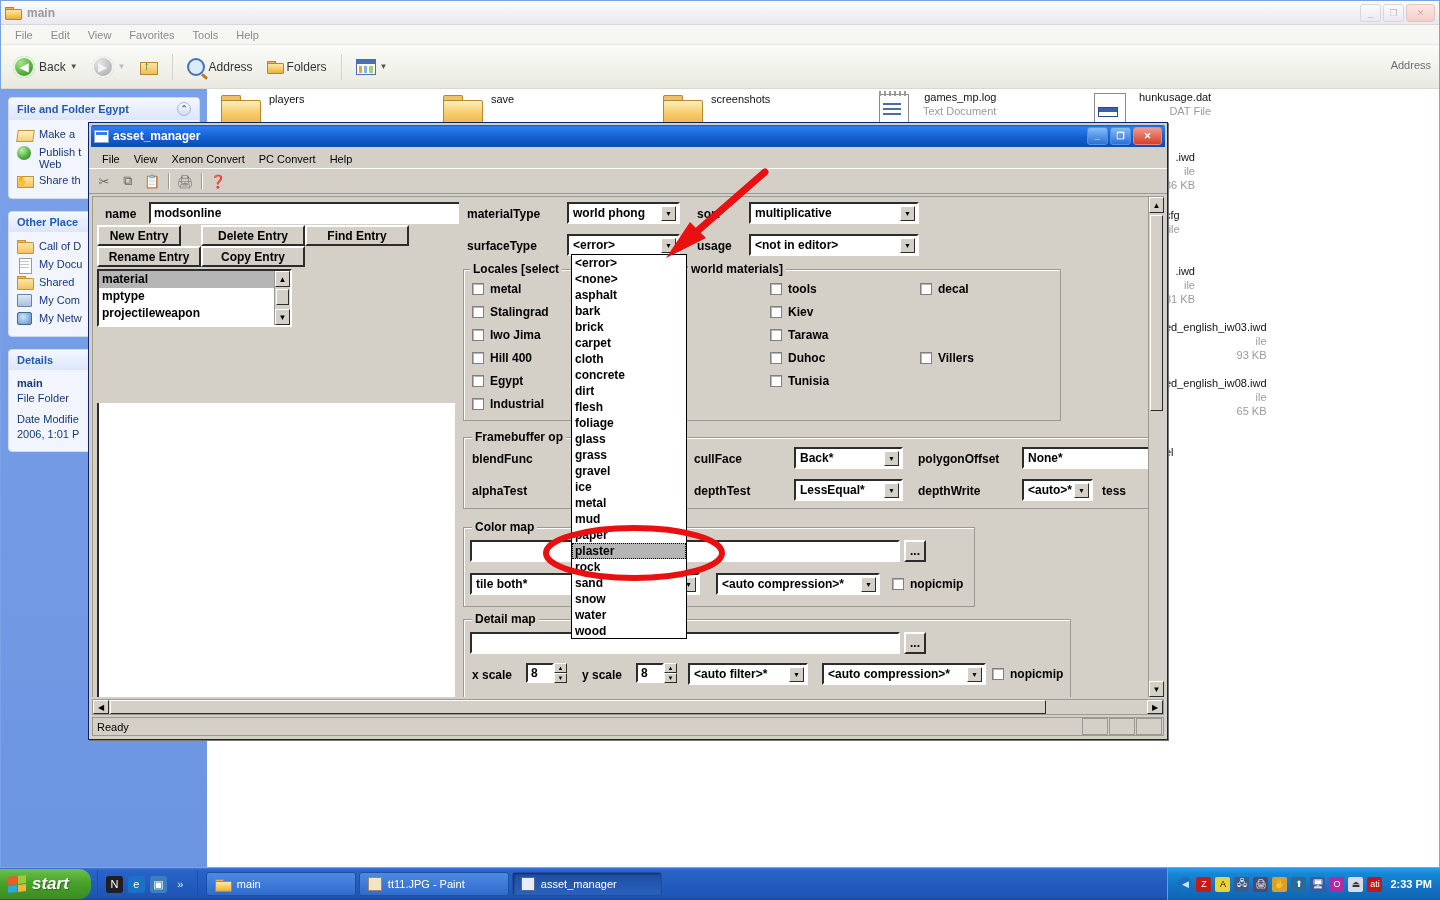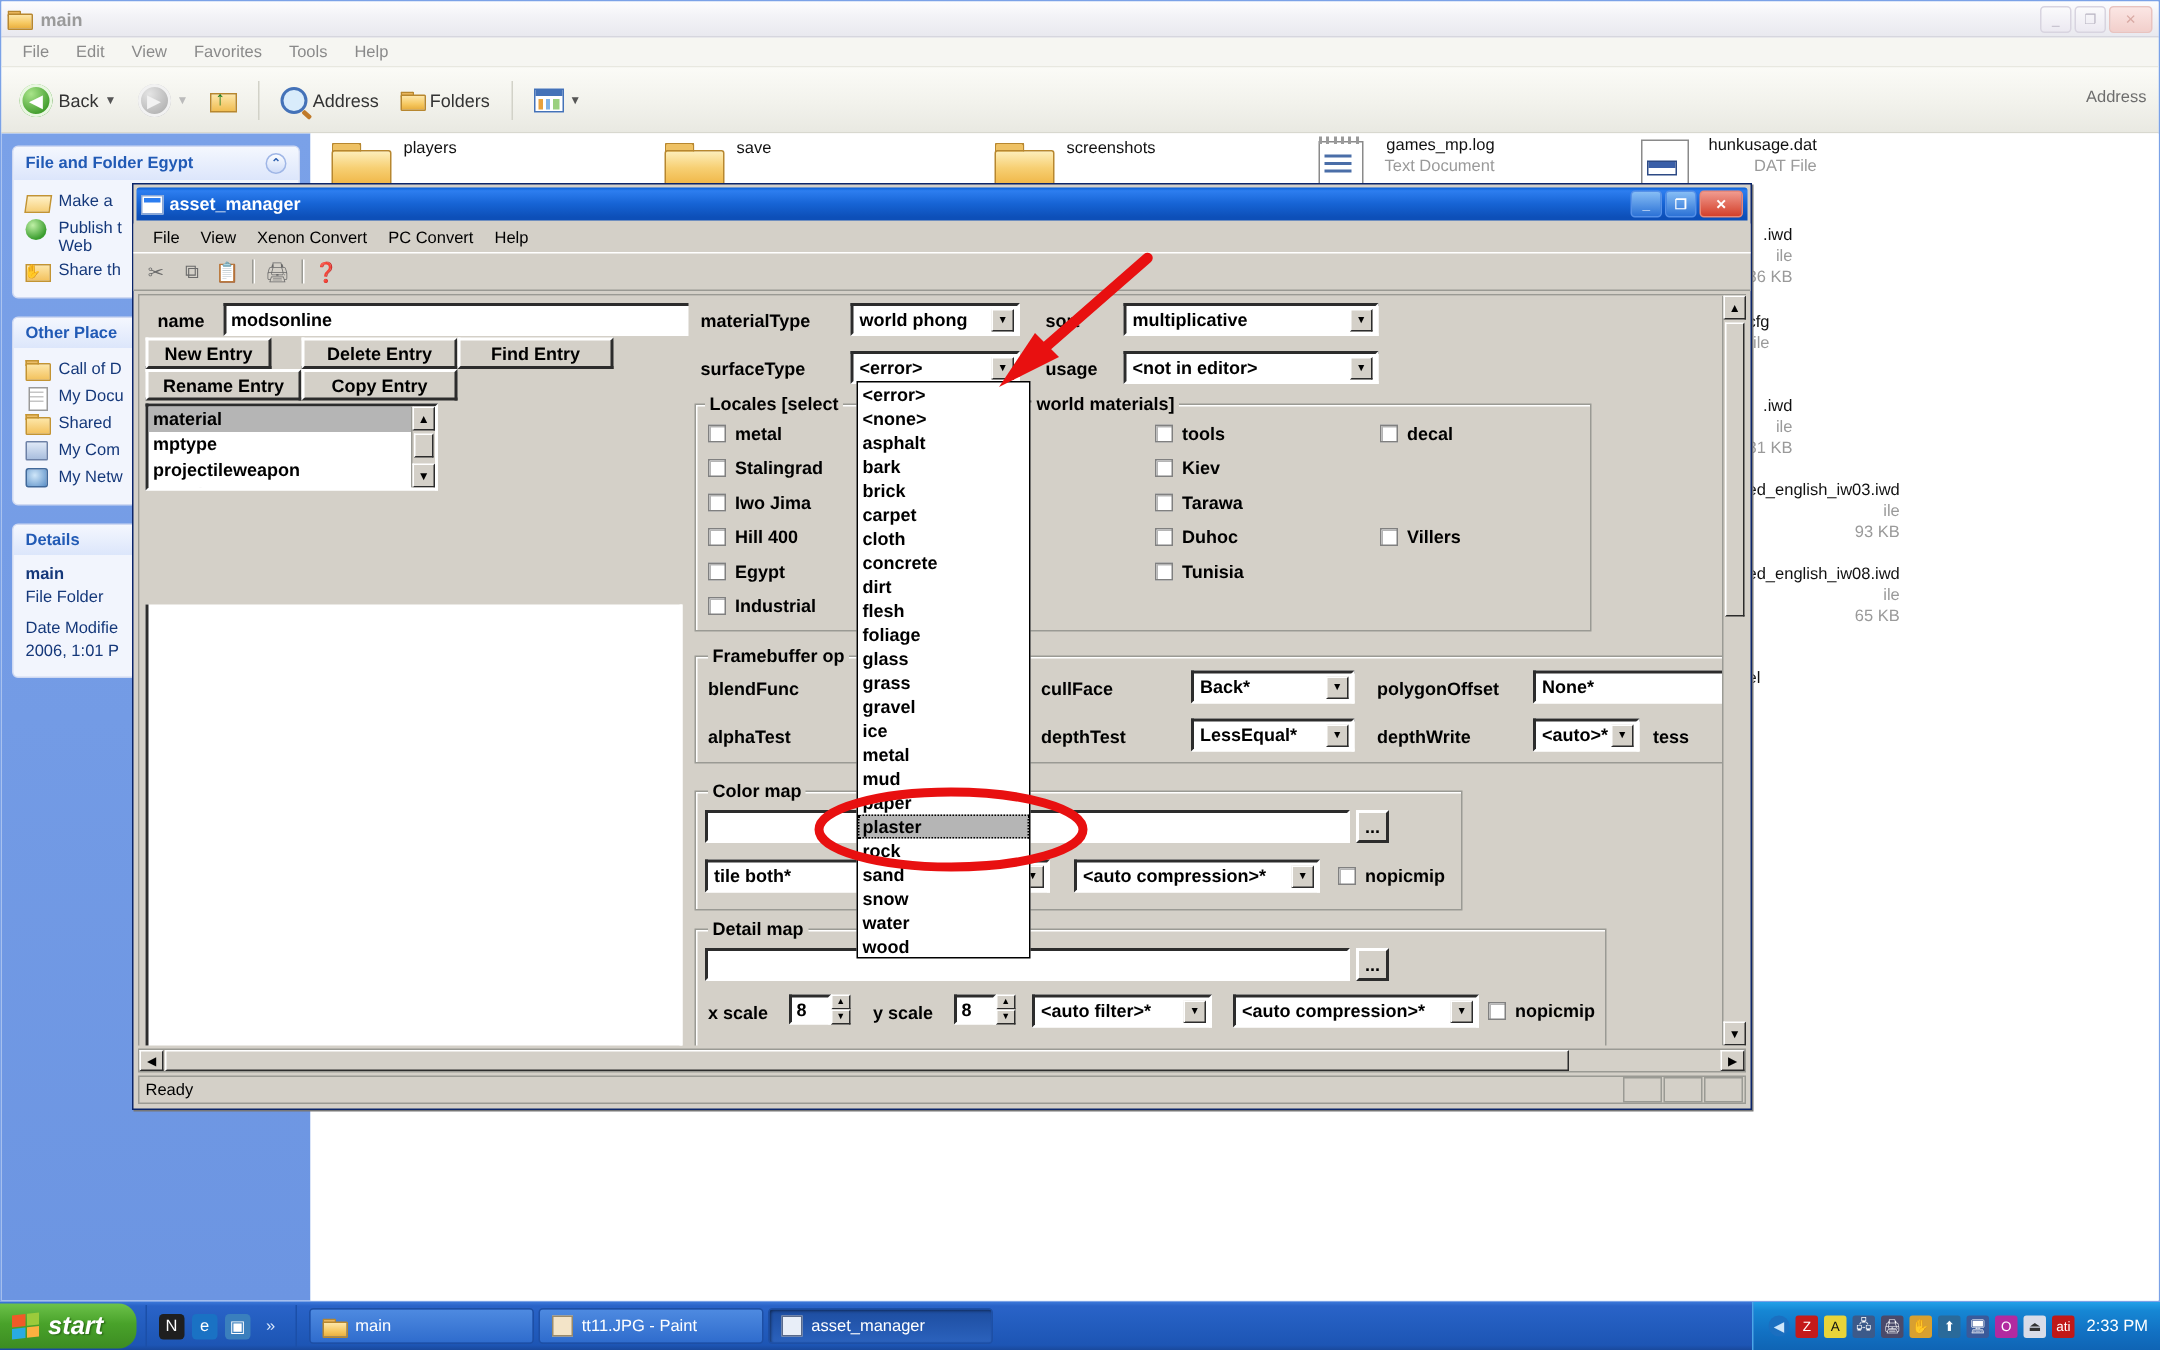--- a/index.html
+++ b/index.html
@@ -252,21 +252,21 @@
   .ql{ width:17px;height:17px; border-radius:3px; display:flex;align-items:center;justify-content:center; font-size:11px; color:#fff;}
   .tasks{ display:flex; align-items:center; gap:3px; padding-left:8px; flex:1;}
   .task{ height:24px; min-width:150px; padding:0 8px; display:flex; align-items:center; gap:6px;
     background:linear-gradient(180deg,#4e8ae0,#2f6ccd); border:1px solid #1d4fa5; border-radius:3px;
     color:#fff; font-size:11px;}
   .task.active{ background:linear-gradient(180deg,#1d4da0,#2b62bd); box-shadow: inset 1px 1px 2px rgba(0,0,0,.45);}
   .tray{ height:32px; display:flex; align-items:center; gap:4px; padding:0 8px 0 10px;
     background:linear-gradient(180deg,#22a0e8 0%,#1687d4 18%,#1272c4 60%,#0f64b4 100%);
     border-left:1px solid #4aa8e8;}
   .tray-ico{ width:15px; height:15px; border-radius:2px; display:flex; align-items:center; justify-content:center; font-size:9px; color:#fff;}
-  .tray-time{ color:#fff; font-size:11px; margin-left:4px;}
+  .tray-time{ color:#fff; font-size:11px; margin-left:4px;font-weight:bold;}
   .tray-chev{ width:14px;height:14px; border-radius:50%; background:#1b6fc0; color:#cfe6fa; font-size:9px; display:flex;align-items:center;justify-content:center;}
   .desktop-strip{ position:absolute; left:0; top:868px; width:1440px; height:32px; background:#5a7edc;}
 </style>
 </head>
 <body>
 
 <div id="explorer">
 
   <div class="ex-titlebar">
     <span class="ex-title-icon"><span class="folder-ico"></span></span>

